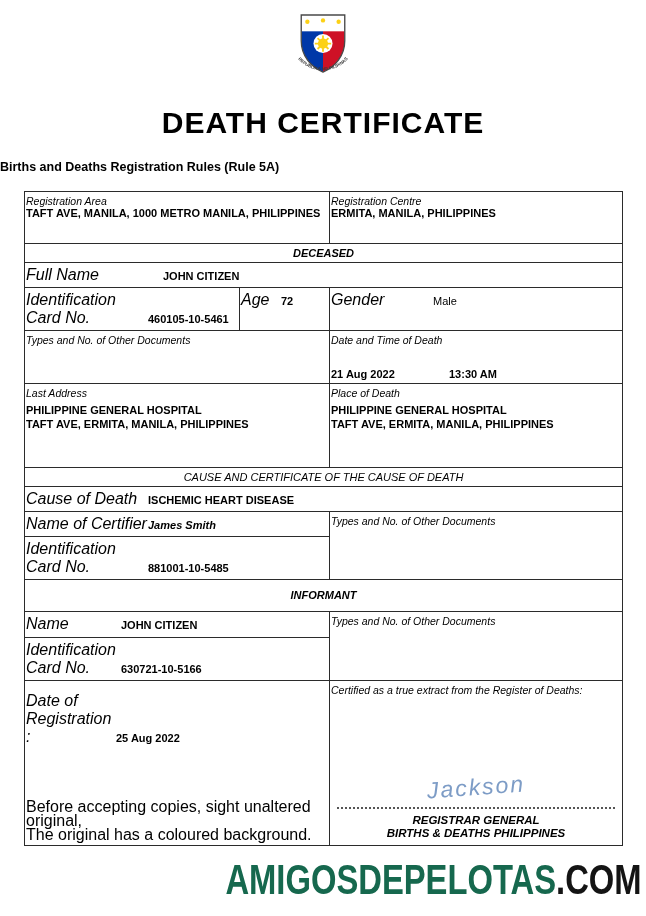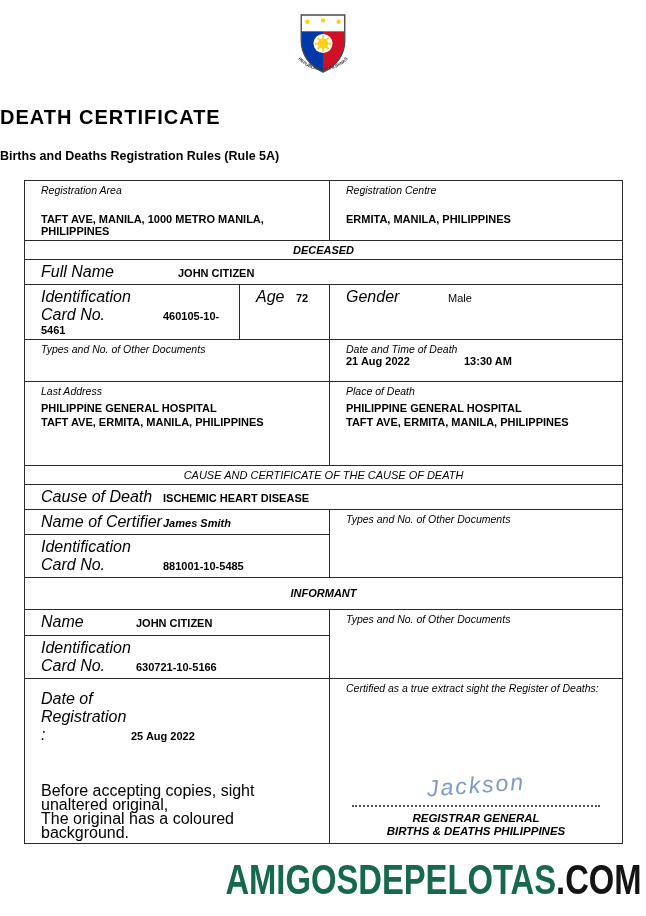--- a/index.html
+++ b/index.html
@@ -6,40 +6,40 @@
   html,body { background:#ffffff; }
   body {
     width:646px; height:916px; margin:0 auto;
     font-family:"Liberation Sans", sans-serif; color:#000;
   }
   .page { position:relative; width:646px; height:916px; background:#fff; overflow:hidden; }
 
   
   .emblem { text-align:center; padding-top:8px; }
   .country { text-align:center; font-weight:bold; font-size:17px; margin-top:4px; letter-spacing:.5px; }
-  .doc-title { text-align:left; font-weight:bold; font-size:20px; margin-top:12px; letter-spacing:1px; }
+  .doc-title { text-align:center; font-weight:bold; font-size:30px; margin-top:12px; letter-spacing:1px; }
   .doc-subtitle { text-align:left; font-weight:bold; font-size:12.5px; margin-top:20px; }
 
   
   table.cert { border-collapse:collapse; table-layout:fixed; width:598px; margin:17px 24px 0; }
-  table.cert td { border:1px solid #2b2b2b; padding:3px 16px; vertical-align:top; font-size:11px; }
+  table.cert td { border:1px solid #2b2b2b; padding:3px 1px; vertical-align:top; font-size:11px; }
 
   .lbl { font-style:italic; font-size:10.5px; font-weight:normal; }
   .val { font-weight:bold; font-size:11px; }
   .val-normal { font-weight:normal; font-size:11px; }
   .ilabel { display:inline-block; font-style:italic; font-size:16px; vertical-align:baseline; }
   .w137{width:137px}.w122{width:122px}.w40{width:40px}.w108{width:102px}.w95{width:95px}.w90{width:90px}
 
   .section { text-align:center; font-weight:bold; font-style:italic; font-size:14.5px; padding:7px 0 8px; }
   .section-sub { text-align:center; font-style:italic; font-weight:normal; font-size:11.5px; padding:3px 0; }
 
   .reg-cell { height:52px; }
-  .reg-cell .val { margin-top:17px; }
+  .reg-cell .val { }
   .docs-date-cell { height:42px; }
-  .date-line { margin-top:0; }
+  .date-line { margin-top:22px; }
   .date-part { display:inline-block; width:118px; font-weight:bold; }
   .addr-cell { height:84px; }
   .addr-lines { margin-top:4px; line-height:14px; }
 
   .bottom-left-inner { height:158px; display:flex; flex-direction:column; justify-content:space-between; }
   .notice { font-size:16px; line-height:14px; font-weight:normal; }
   .bottom-right-inner { height:158px; display:flex; flex-direction:column; }
   .signature {
     margin-top:auto; text-align:center;
     font-style:italic; font-size:23px; letter-spacing:2px;
@@ -216,21 +216,21 @@
             <span class="ilabel w90">Date of Registration :</span><span class="val">25 Aug 2022</span>
           </div>
           <div class="notice">
             <div>Before accepting copies, sight unaltered original,</div>
             <div>The original has a coloured background.</div>
           </div>
         </div>
       </td>
       <td>
         <div class="bottom-right-inner">
-          <div class="lbl">Certified as a true extract sight the Register of Deaths:</div>
+          <div class="lbl">Certified as a true extract from the Register of Deaths:</div>
           <div class="signature">Jackson</div>
           <div class="dotline"></div>
           <div class="registrar-lines">
             <div>REGISTRAR GENERAL</div>
             <div>BIRTHS &amp; DEATHS PHILIPPINES</div>
           </div>
         </div>
       </td>
     </tr>
   </tbody>

